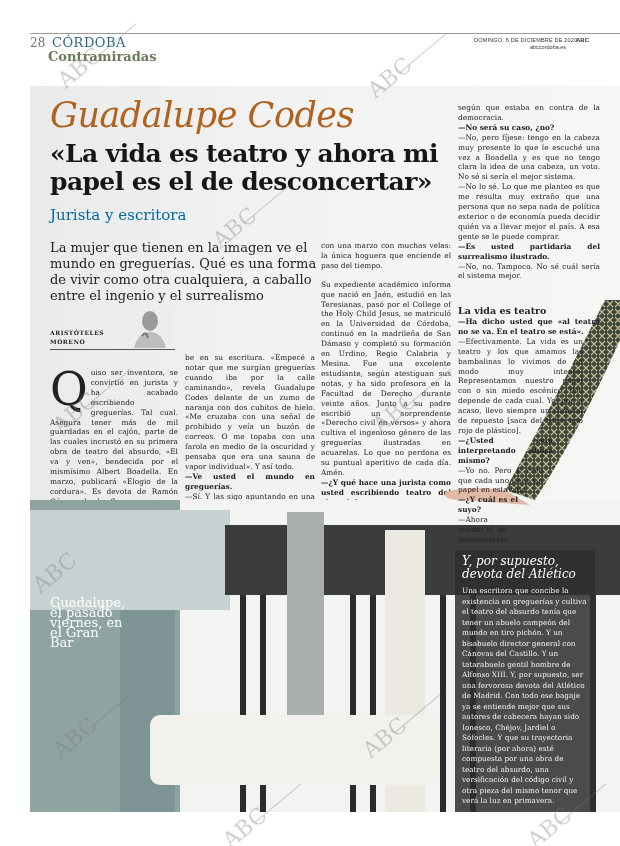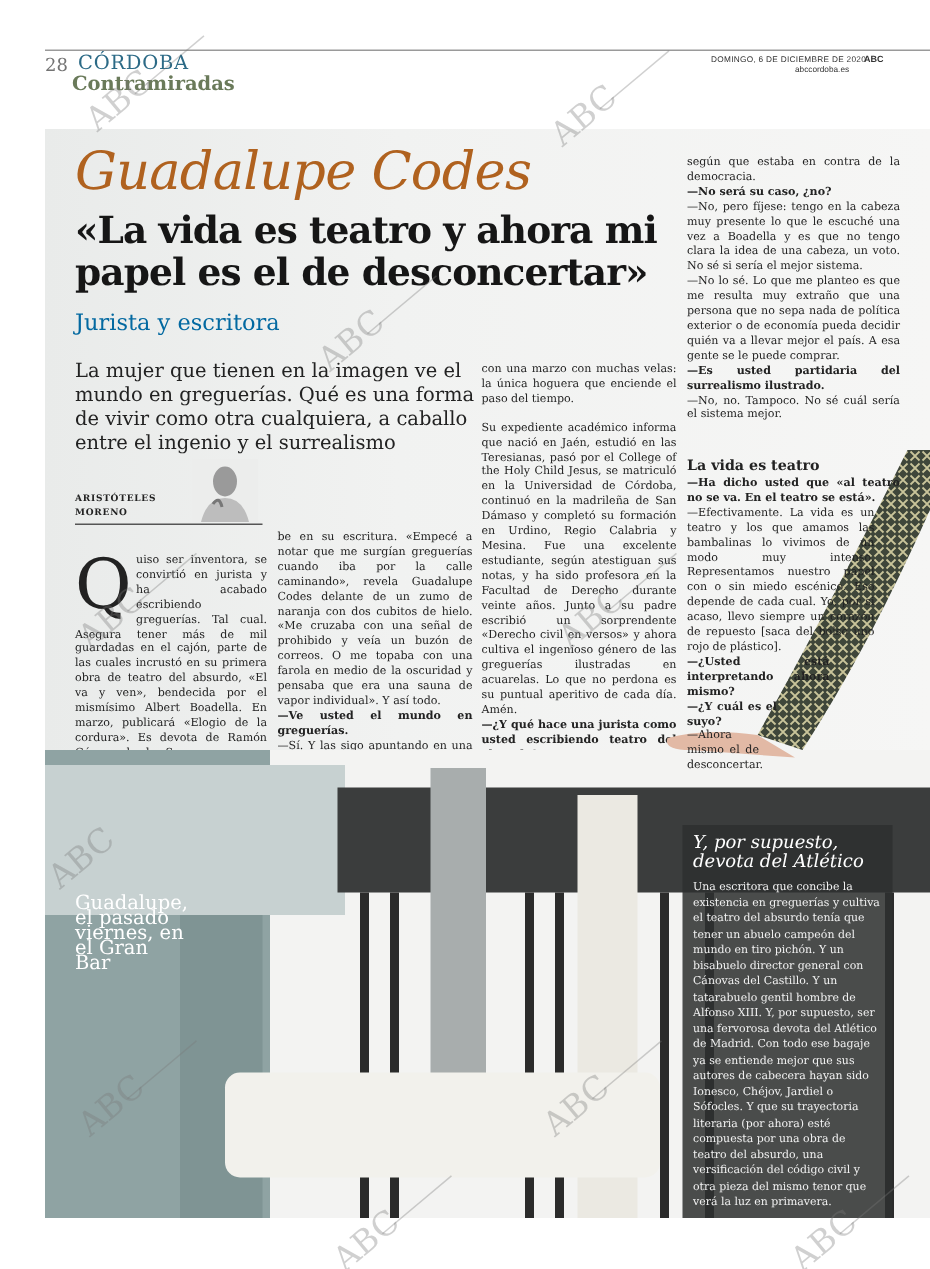--- a/index.html
+++ b/index.html
@@ -147,20 +147,21 @@
   </defs>
   <path d="M190 0 L190 40 Q150 130 105 200 L75 190 Q120 110 175 0 Z" fill="url(#sleeve)"></path>
   <path d="M75 190 Q40 185 15 192 Q12 200 30 200 L100 205 Z" fill="#e2b9a5"></path>
 </svg>
 
 <div class="col col5">
   <p class="subhead">La vida es teatro</p>
   <p class="q">—Ha dicho usted que «al teatro no se va. En el teatro se está».</p>
   <p style="width:125px">—Efectivamente. La vida es un teatro y los que amamos las bambalinas lo vivimos de un modo muy intenso. Representamos nuestro papel con o sin miedo escénico. Eso depende de cada cual. Yo, por si acaso, llevo siempre un corazón de repuesto [saca del bolso uno rojo de plástico].</p>
   <p class="q" style="width:95px">—¿Usted está interpretando ahora mismo?</p>
+  <p style="width:85px">—Yo no. Pero sí creo que cada uno tiene un papel en esta vida.</p>
   <p class="q" style="width:60px">—¿Y cuál es el suyo?</p>
   <p style="width:48px">—Ahora mismo el de desconcertar.</p>
 </div>
 
 <div class="caption" style="width:75px">Guadalupe, el pasado viernes, en el Gran Bar</div>
 
 <div class="sidebar"></div>
 <div class="sidebar-title">Y, por supuesto, devota del Atlético</div>
 <div class="sidebar-body">Una escritora que concibe la existencia en greguerías y cultiva el teatro del absurdo tenía que tener un abuelo campeón del mundo en tiro pichón. Y un bisabuelo director general con Cánovas del Castillo. Y un tatarabuelo gentil hombre de Alfonso XIII. Y, por supuesto, ser una fervorosa devota del Atlético de Madrid. Con todo ese bagaje ya se entiende mejor que sus autores de cabecera hayan sido Ionesco, Chéjov, Jardiel o Sófocles. Y que su trayectoria literaria (por ahora) esté compuesta por una obra de teatro del absurdo, una versificación del código civil y otra pieza del mismo tenor que verá la luz en primavera.</div>
 

